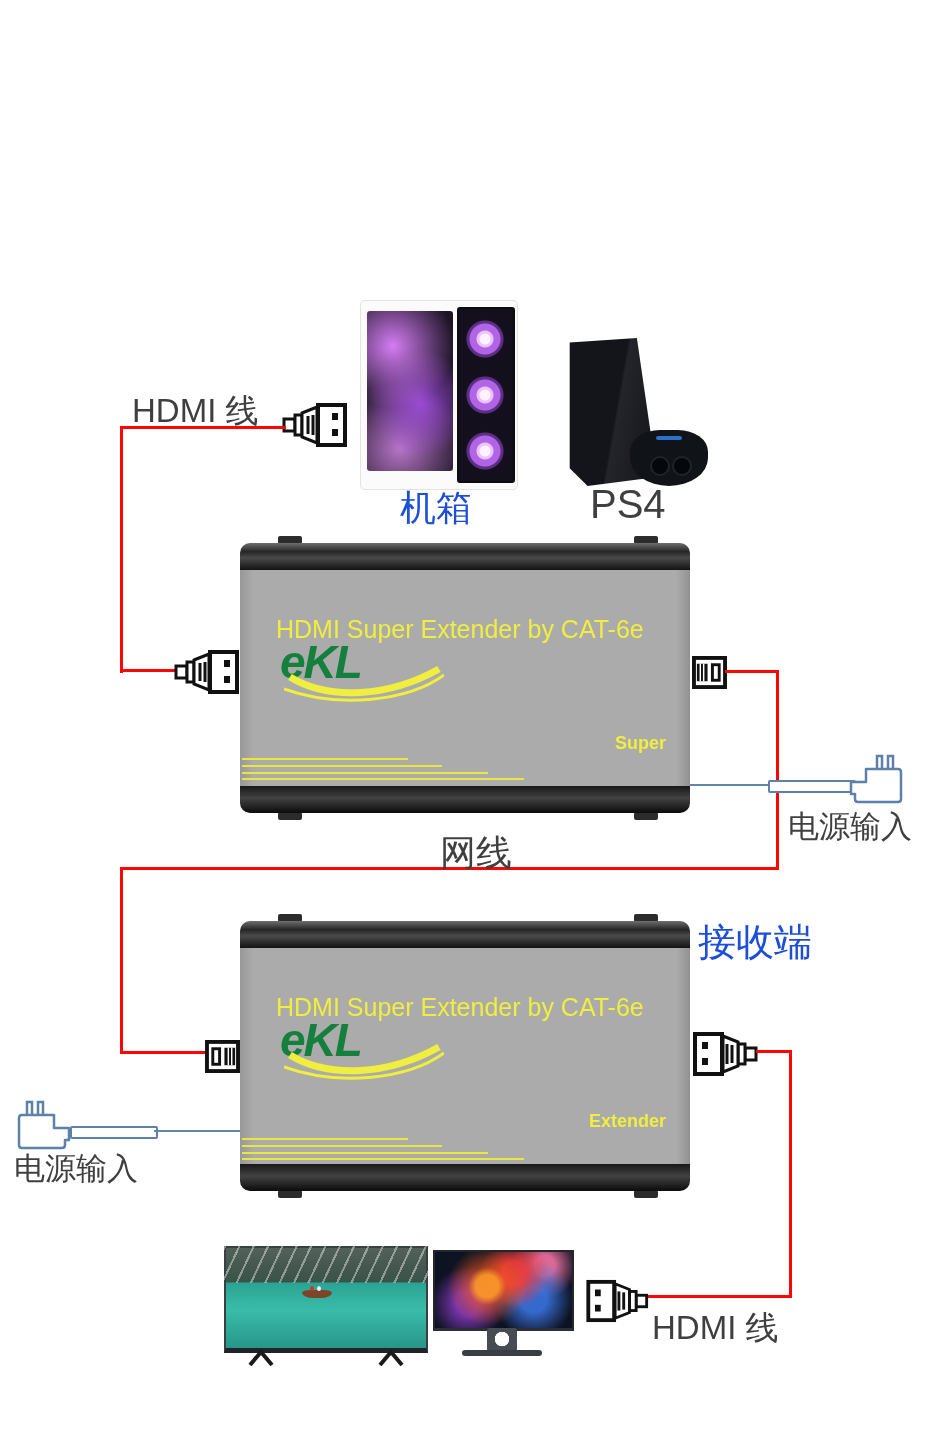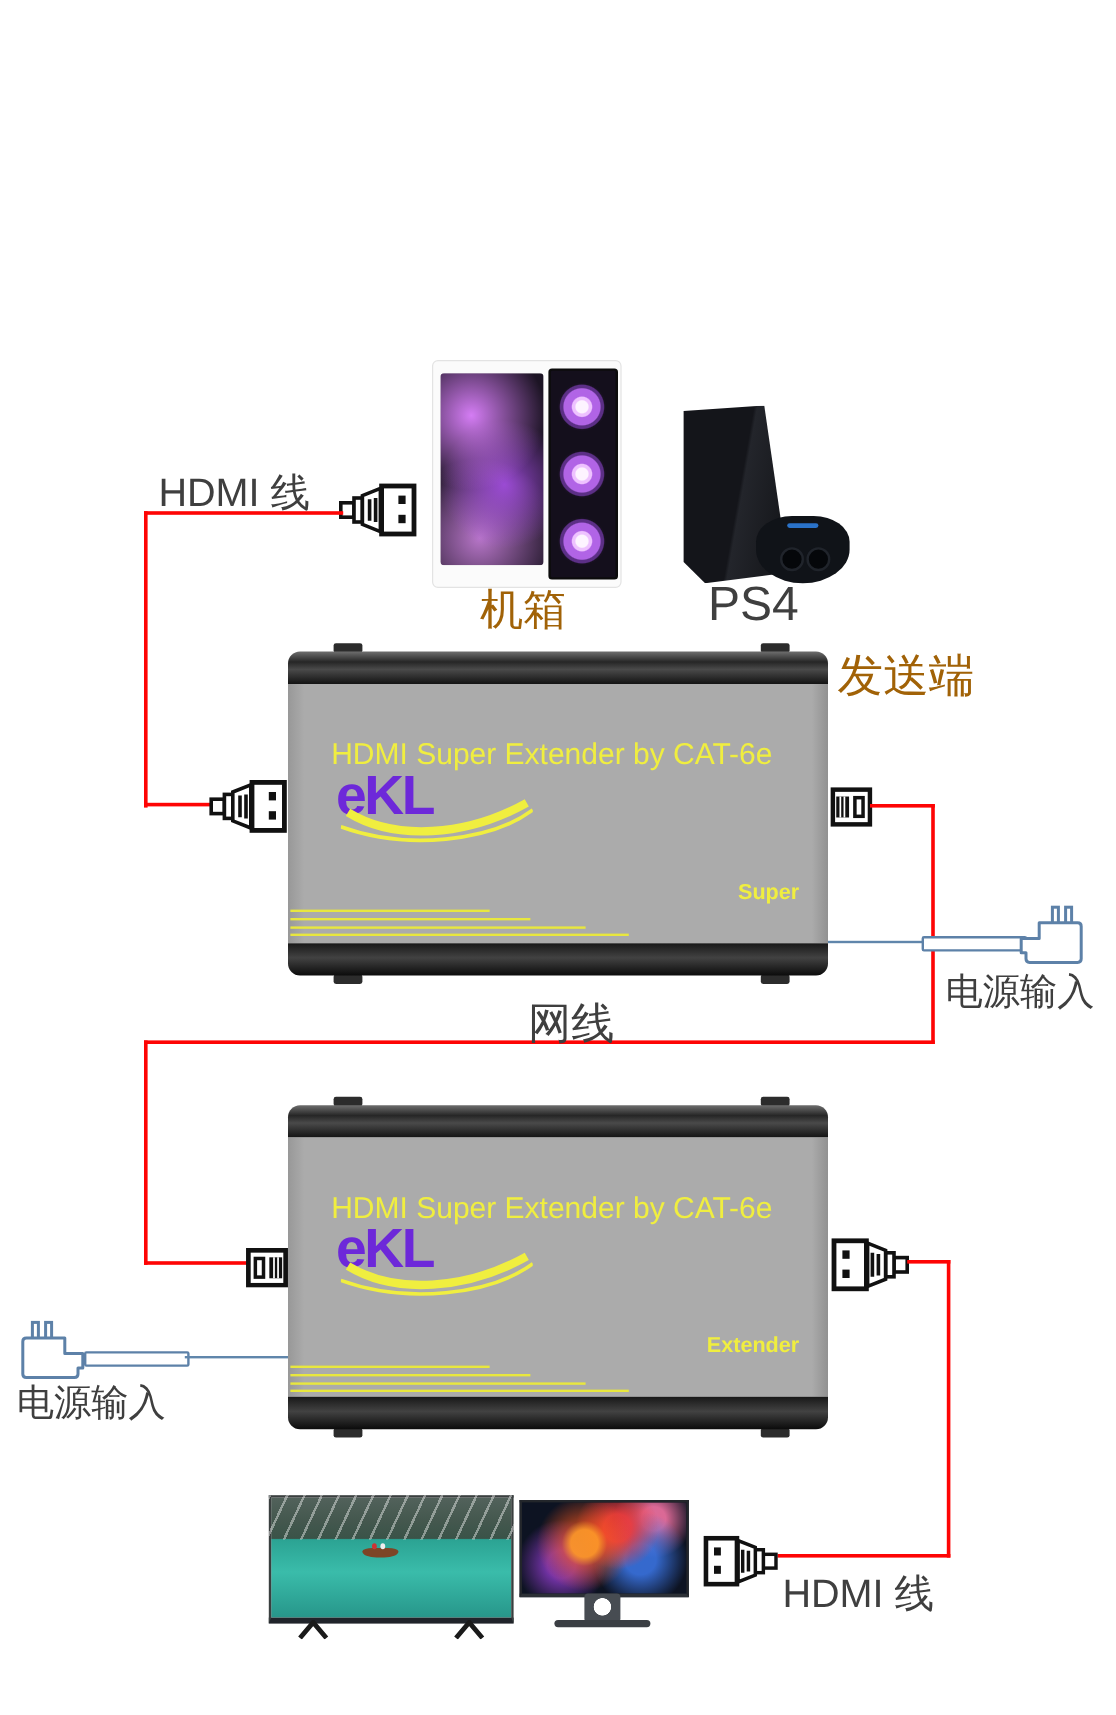--- a/index.html
+++ b/index.html
@@ -6,43 +6,43 @@
   .canvas{position:relative;width:930px;height:1429px;background:#fff;overflow:hidden;
           font-family:"Liberation Sans",sans-serif;color:#3f3f3f;}
   .abs{position:absolute;}
 
   
   .page-title{left:0;right:0;top:48px;text-align:center;
     font-family:"Liberation Serif","DejaVu Serif",serif;font-weight:bold;
     font-size:104px;line-height:1.15;color:#3a3a3a;letter-spacing:8px;}
 
   
-  .cn-label{font-size:36px;color:#a16207;white-space:nowrap;}
+  .cn-label{font-size:36px;color:#1d4ed8;white-space:nowrap;}
   .cable-label{font-size:33px;color:#3f3f3f;white-space:nowrap;}
 
   
   .red-line{background:#fe0404;}
   .blue-line{background:#6086ab;}
   .power-barrel{background:#fff;border:2px solid #5d81a8;border-radius:2px;}
 
   
   .extender{width:450px;height:270px;}
   .cap-top{position:absolute;left:0;top:0;width:100%;height:27px;border-radius:10px 10px 0 0;
     background:linear-gradient(#6e6e6e,#262626 32%,#4a4a4a 55%,#131313);}
   .cap-bot{position:absolute;left:0;bottom:0;width:100%;height:27px;border-radius:0 0 10px 10px;
     background:linear-gradient(#181818,#424242 45%,#0b0b0b);}
   .ext-body{position:absolute;left:0;top:27px;width:100%;height:216px;
     background:linear-gradient(90deg,#989898 0,#ababab 3%,#ababab 97%,#919191 100%);}
   .tab{position:absolute;width:24px;height:8px;background:#2c2c2c;border-radius:2px;}
   .ext-title{position:absolute;left:36px;top:72px;font-size:25px;color:#f0ee3f;white-space:nowrap;}
   .ext-unit{position:absolute;right:24px;top:190px;font-size:18px;font-weight:bold;color:#f0ee3f;}
   .stripe{position:absolute;left:2px;height:2px;background:#e8e73e;}
   .ekl{position:absolute;left:40px;top:96px;width:170px;height:70px;}
-  .ekl-text{position:absolute;left:0;top:0;font-size:46px;font-weight:bold;
-    color:#6d28d9;letter-spacing:-2px;line-height:1;}
+  .ekl-text{position:absolute;left:0;top:0;font-size:46px;font-weight:bold;font-style:italic;
+    color:#15803d;letter-spacing:-2px;line-height:1;}
   .ekl-swoosh{position:absolute;left:4px;top:26px;}
 
   
   .pc-case{width:156px;height:188px;background:#fbfbfb;border:1px solid #e3e3e3;border-radius:5px;}
   .pc-int{position:absolute;left:6px;top:10px;width:86px;height:160px;border-radius:3px;
     background:radial-gradient(circle at 30% 22%,rgba(222,130,255,.95),transparent 45%),
                radial-gradient(circle at 62% 58%,rgba(170,80,235,.85),transparent 50%),
                radial-gradient(circle at 38% 86%,rgba(235,150,255,.75),transparent 45%),
                #1c1424;}
   .pc-glass{position:absolute;left:96px;top:6px;width:54px;height:172px;background:#140f1c;
@@ -151,21 +151,20 @@
         <path d="M6 12 C 45 36, 105 32, 155 4" stroke="#f0ee3f" stroke-width="7" fill="none"></path>
         <path d="M0 24 C 55 44, 125 36, 160 10" stroke="#f0ee3f" stroke-width="3" fill="none"></path>
       </svg>
     </div>
     <div class="ext-unit">Super</div>
     <div class="stripe" style="top:215px;width:166px;"></div>
     <div class="stripe" style="top:222px;width:200px;"></div>
     <div class="stripe" style="top:229px;width:246px;"></div>
     <div class="stripe" style="top:235px;width:282px;"></div>
   </div>
-  <div class="abs cn-label" style="left:698px;top:538px;font-size:38px;">发送端</div>
 
   <div class="abs" style="left:692px;top:656px;">
     <svg width="35" height="33" viewBox="0 0 36 34">
       <rect x="2" y="2" width="32" height="30" fill="#fff" stroke="#111" stroke-width="4"></rect>
       <rect x="5" y="8" width="11" height="18" fill="#111"></rect>
       <line x1="8.5" y1="8" x2="8.5" y2="26" stroke="#fff" stroke-width="1.5"></line>
       <line x1="12" y1="8" x2="12" y2="26" stroke="#fff" stroke-width="1.5"></line>
       <rect x="21" y="9" width="7" height="16" fill="#fff" stroke="#111" stroke-width="3"></rect>
     </svg>
   </div>
@@ -213,20 +212,21 @@
         <path d="M6 12 C 45 36, 105 32, 155 4" stroke="#f0ee3f" stroke-width="7" fill="none"></path>
         <path d="M0 24 C 55 44, 125 36, 160 10" stroke="#f0ee3f" stroke-width="3" fill="none"></path>
       </svg>
     </div>
     <div class="ext-unit">Extender</div>
     <div class="stripe" style="top:217px;width:166px;"></div>
     <div class="stripe" style="top:224px;width:200px;"></div>
     <div class="stripe" style="top:231px;width:246px;"></div>
     <div class="stripe" style="top:237px;width:282px;"></div>
   </div>
+  <div class="abs cn-label" style="left:698px;top:917px;font-size:38px;">接收端</div>
 
   <div class="abs flip" style="left:14px;top:1100px;">
     <svg width="58" height="54" viewBox="0 0 58 54">
       <rect x="29" y="2" width="5" height="14" fill="#fff" stroke="#5d81a8" stroke-width="2.5"></rect>
       <rect x="40" y="2" width="5" height="14" fill="#fff" stroke="#5d81a8" stroke-width="2.5"></rect>
       <path d="M3 28 H18 V15 H50 Q53 15 53 18 V45 Q53 48 50 48 H10 Q7 48 7 45 V40 H3 Z" fill="#fff" stroke="#5d81a8" stroke-width="2.5" stroke-linejoin="round"></path>
     </svg>
   </div>
   <div class="abs power-barrel" style="left:70px;top:1126px;width:84px;height:9px;"></div>
   <div class="abs blue-line" style="left:154px;top:1130px;width:86px;height:2px;"></div>

